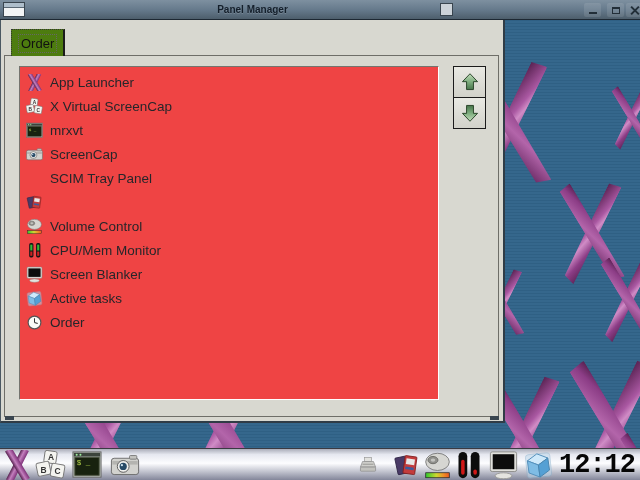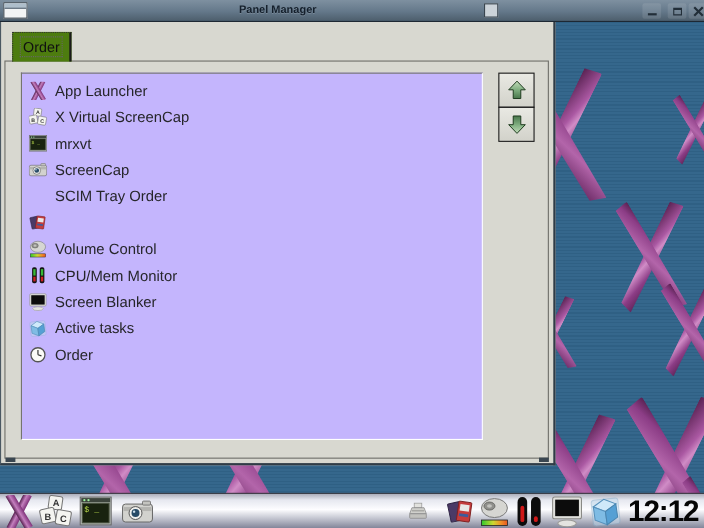--- a/index.html
+++ b/index.html
@@ -39,21 +39,21 @@
   .g-close::before{transform:rotate(45deg)}.g-close::after{transform:rotate(-45deg)}
 
   
   .window{position:absolute;left:0;top:20px;width:505px;height:403px;z-index:2;background:#d8d8d0;
     box-sizing:border-box;border-left:1px solid #4a5862;border-right:2px solid #303c46;border-bottom:2px solid #303c46}
   .tab{position:absolute;left:10px;top:9px;height:27px;box-sizing:border-box;background:#4d7c0f;
     border:1px dotted #333;border-bottom:none;border-right:2px solid #1b1b1b;padding:4px 6px;z-index:2}
   .tab-inner{font-size:13px;color:#111;padding:1px 2px;border:1px dotted #666}
   .pane{position:absolute;left:3px;top:35px;width:495px;height:362px;border:1px solid #6e6e68;box-sizing:border-box}
   .list{position:absolute;left:18px;top:46px;width:420px;height:334px;box-sizing:border-box;
-    background:#c4b5fd;border:1px solid;border-color:#74746e #fff #fff #74746e;padding-top:3px}
+    background:#ef4444;border:1px solid;border-color:#74746e #fff #fff #74746e;padding-top:3px}
   .row{height:24px;display:flex;align-items:center;padding-left:6px}
   .row .icn{width:17px;height:17px;margin-right:7px;flex:0 0 17px}
   .row .icn svg{width:17px;height:17px;display:block}
   .row .lbl{font-size:13.5px;color:#26262a}
   .obtn{position:absolute;left:452px;width:33px;height:32px;box-sizing:border-box;border:1px solid #1b1b1b;
     background:linear-gradient(180deg,#e9e9e3,#d2d2ca);display:flex;align-items:center;justify-content:center;
     padding:0;cursor:pointer}
   .obtn.up{top:46px}.obtn.down{top:77px}
   .obtn svg{width:22px;height:22px;display:block}
   .obtn.down svg{transform:rotate(180deg)}
@@ -61,21 +61,21 @@
   .grip.l{left:4px}.grip.r{right:4px}
 
   
   .taskbar{position:absolute;left:0;top:448px;width:640px;height:32px;z-index:4;box-sizing:border-box;
     border-top:1px solid #3a3a42;
     background:linear-gradient(180deg,#aaadb9 0%,#e6e8f0 18%,#fdfdff 46%,#c3c5d0 72%,#83869a 100%)}
   .tb-left{position:absolute;left:2px;top:0;height:32px;display:flex;align-items:center;gap:3px}
   .tb-left svg{display:block}
   .tray{position:absolute;right:2px;top:0;height:32px;display:flex;align-items:center}
   .tray svg{display:block}
-  .clock{font-family:Liberation Sans, sans-serif;font-weight:bold;font-size:27px;
+  .clock{font-family:Liberation Mono, monospace;font-weight:bold;font-size:27px;
     letter-spacing:-1px;color:#060606;line-height:30px;margin:0 3px 0 5px}
 </style>
 </head>
 <body>
 
 <svg width="0" height="0" style="position:absolute" aria-hidden="true">
   <defs>
     <linearGradient id="gp" x1="0" y1="0" x2="1" y2="0">
       <stop offset="0" stop-color="#56204f"></stop>
         <stop offset=".45" stop-color="#c47fbe"></stop>
@@ -287,21 +287,21 @@
     <div class="row">
       <span class="icn">
           <svg>
             <use href="#i-camera"></use>
           </svg>
         </span>
       <span class="lbl">ScreenCap</span>
     </div>
     <div class="row">
       <span class="icn"></span>
-      <span class="lbl">SCIM Tray Order</span>
+      <span class="lbl">SCIM Tray Panel</span>
     </div>
     <div class="row">
       <span class="icn">
           <svg>
             <use href="#i-cards"></use>
           </svg>
         </span>
     </div>
     <div class="row">
       <span class="icn">

